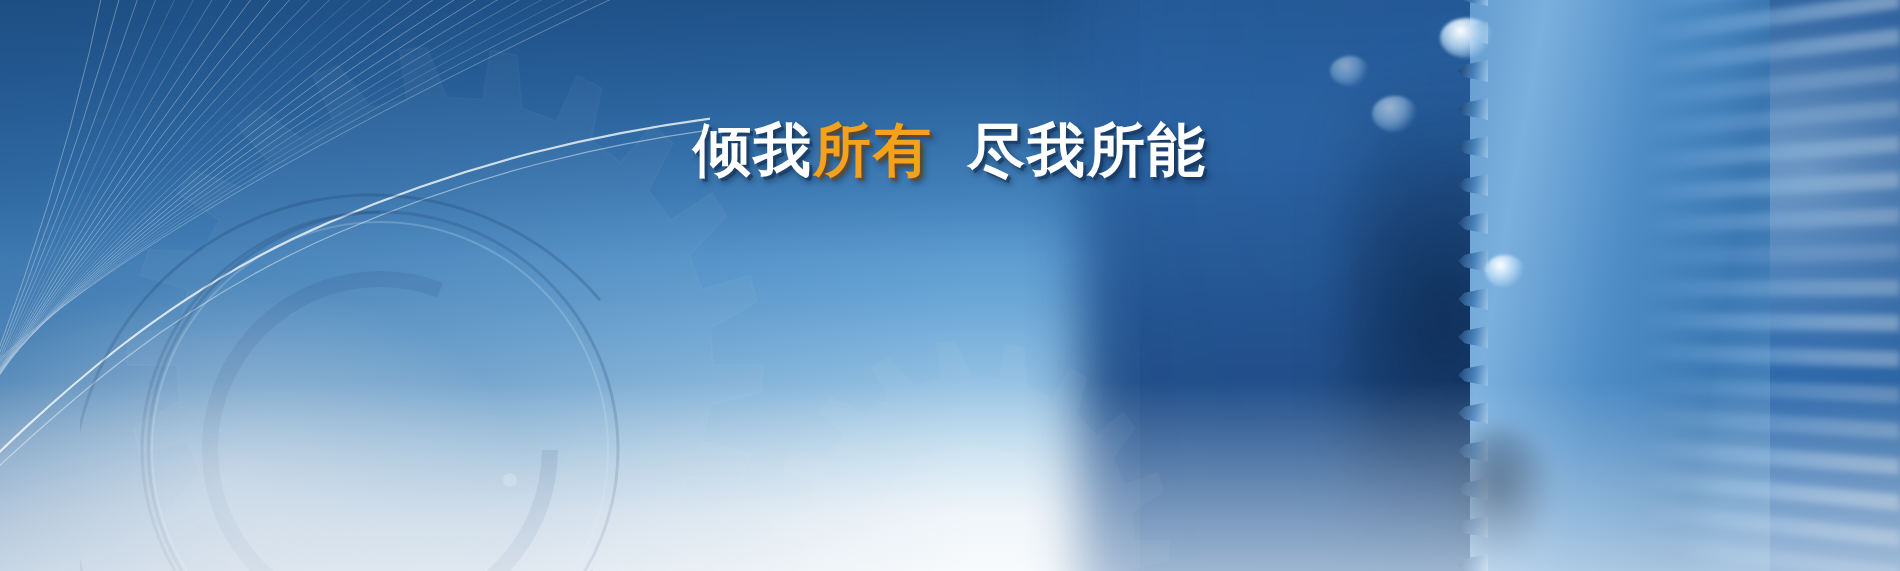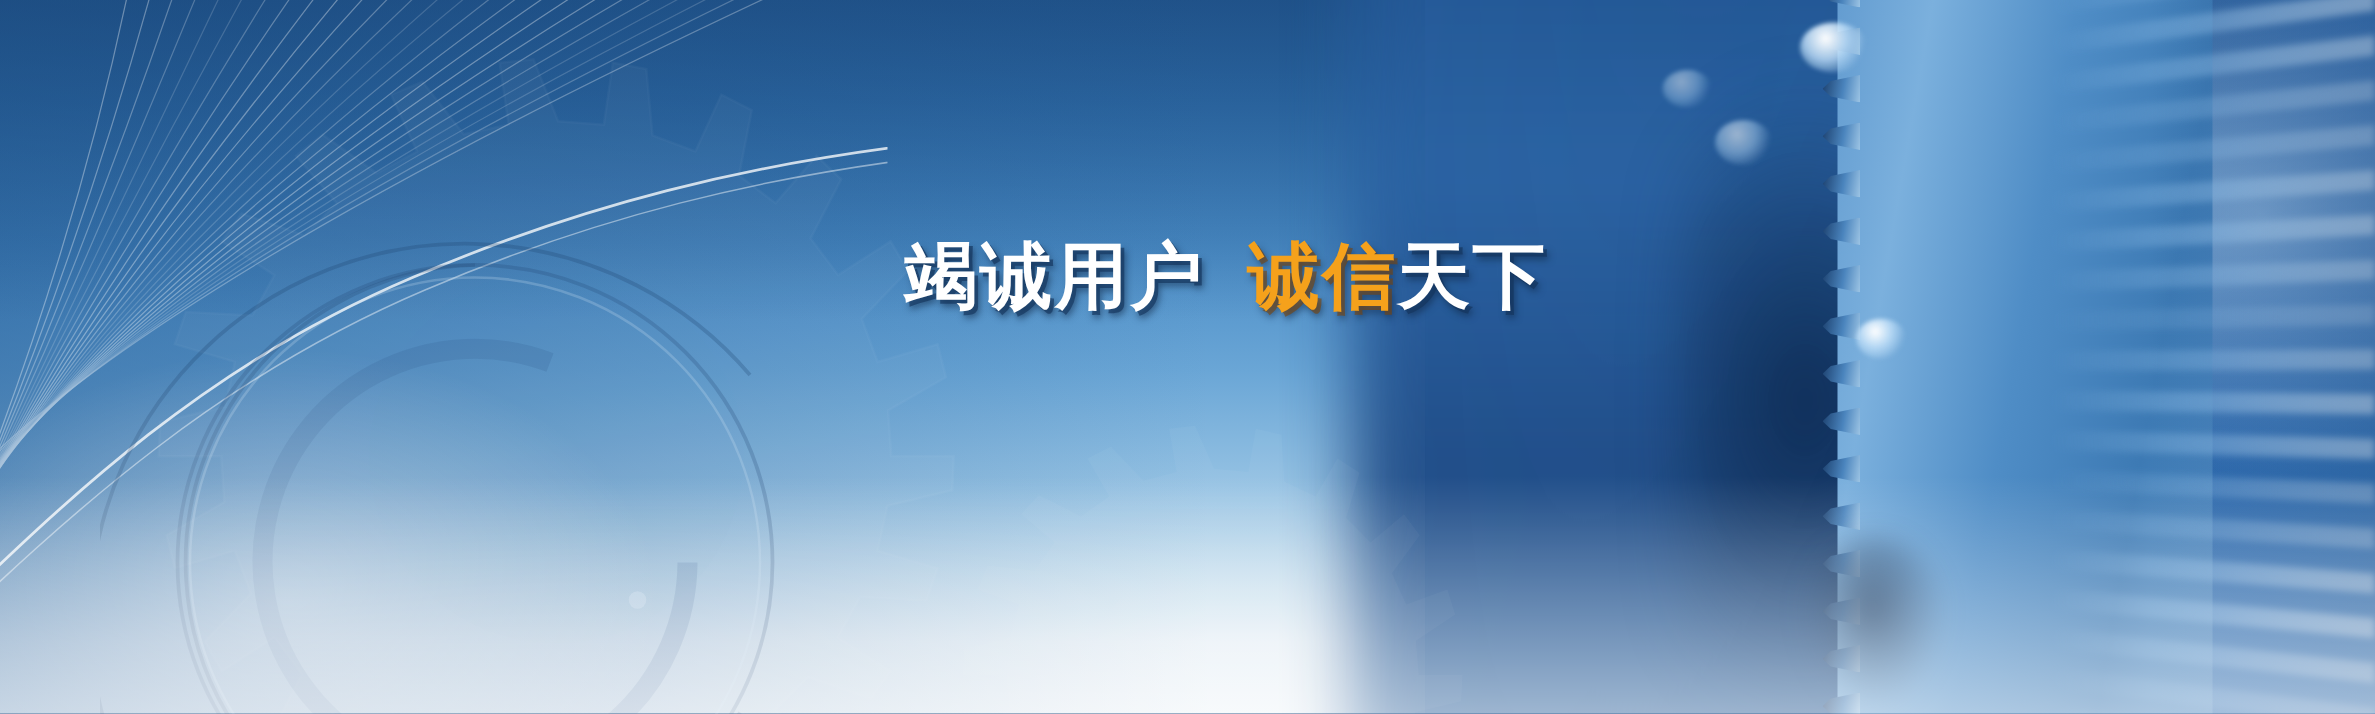--- a/index.html
+++ b/index.html
@@ -308,20 +308,20 @@
         <path d="M 410.0 210.0 L 408.9 230.9 L 372.3 239.8 L 365.0 266.4L 397.9 278.4 L 389.8 297.7 L 352.3 293.5 L 336.4 316.1L 363.2 338.6 L 348.9 353.9 L 315.2 337.1 L 292.5 352.9L 310.0 383.2 L 291.3 392.7 L 265.3 365.4 L 238.7 372.5L 244.7 407.0 L 224.0 409.5 L 208.8 375.0 L 181.3 372.5L 175.3 407.0 L 154.9 402.3 L 152.5 364.7 L 127.5 352.9L 110.0 383.2 L 92.4 371.8 L 103.1 335.7 L 83.6 316.1L 56.8 338.6 L 44.2 321.8 L 66.5 291.5 L 55.0 266.4L 22.1 278.4 L 15.9 258.4 L 47.3 237.5 L 45.0 210.0L 10.0 210.0 L 11.1 189.1 L 47.7 180.2 L 55.0 153.6L 22.1 141.6 L 30.2 122.3 L 67.7 126.5 L 83.6 103.9L 56.8 81.4 L 71.1 66.1 L 104.8 82.9 L 127.5 67.1L 110.0 36.8 L 128.7 27.3 L 154.7 54.6 L 181.3 47.5L 175.3 13.0 L 196.0 10.5 L 211.2 45.0 L 238.7 47.5L 244.7 13.0 L 265.1 17.7 L 267.5 55.3 L 292.5 67.1L 310.0 36.8 L 327.6 48.2 L 316.9 84.3 L 336.4 103.9L 363.2 81.4 L 375.8 98.2 L 353.5 128.5 L 365.0 153.6L 397.9 141.6 L 404.1 161.6 L 372.7 182.5 L 375.0 210.0 Z" fill="#ffffff" opacity="0.35"></path>
         <circle cx="210" cy="210" r="96" fill="#ffffff" opacity="0.10"></circle>
       </g>
   </svg>
 
   <div class="left-bottom-glow"></div>
   <div class="bottom-glow"></div>
 
   <div class="copy">
 
-
-    <div class="hl-row hl2">
-      <span class="w shift">竭诚用户</span><span class="gapx"></span><span class="o">诚信</span><span class="w">天下</span>
+    <div class="hl-row hl1">
+      <span class="w">倾我</span><span class="o">所有</span><span class="gapx"></span><span class="w">尽我所能</span>
     </div>
 
+
   </div>
 
 </div>
 
 </body></html>

